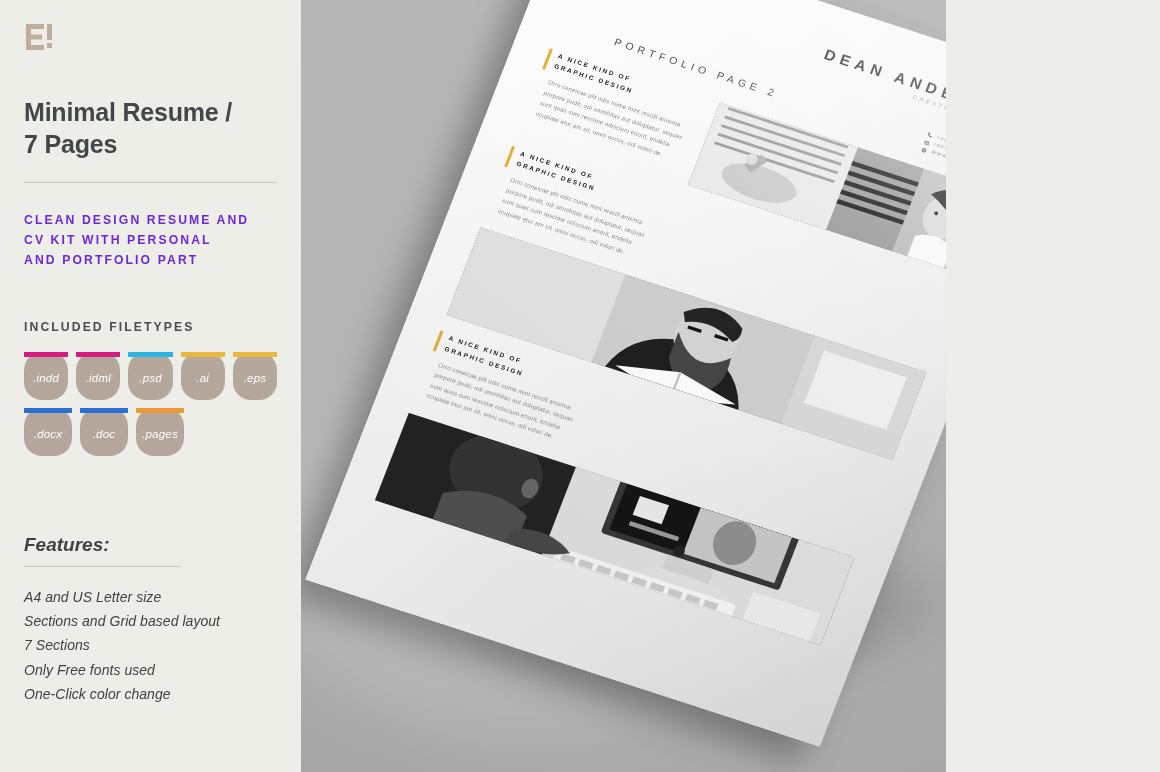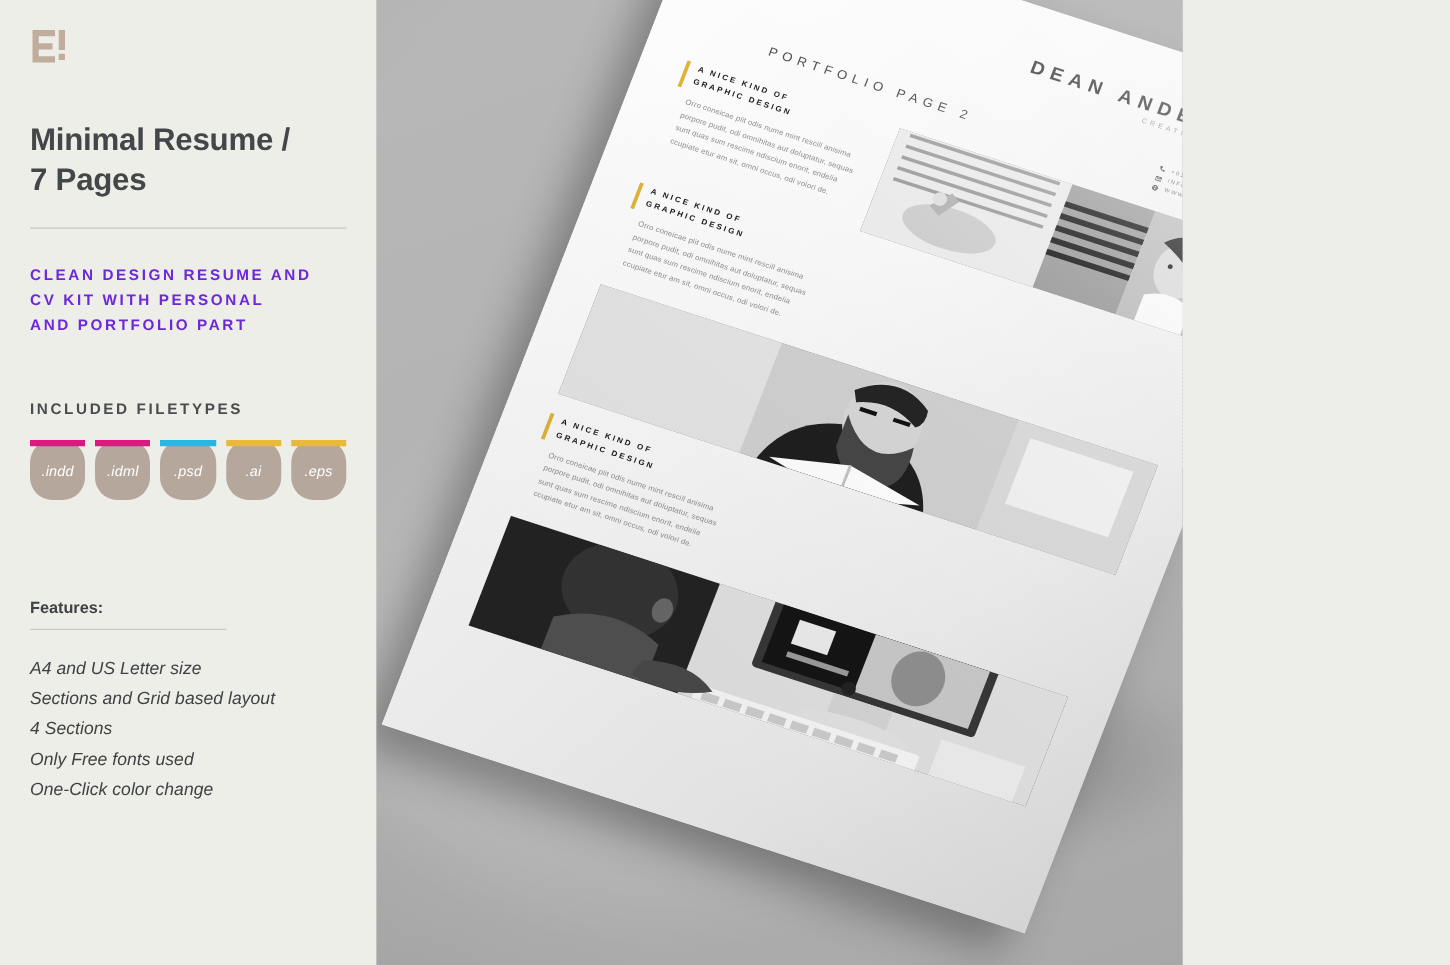--- a/index.html
+++ b/index.html
@@ -100,21 +100,22 @@
   }
   .badge .ext {
     font-size: 11.5px;
     font-style: italic;
     color: #ffffff;
     font-weight: normal;
     letter-spacing: 0.2px;
   }
 
   .features-head {
-    font-size: 13px;
+    font-size: 19px;
+    font-style: italic;
     font-weight: bold;
     color: #3f4245;
     margin-top: 78px;
     margin-bottom: 10px;
   }
   .features-rule {
     height: 1px;
     background: #c9c9c2;
     width: 157px;
     margin-bottom: 18px;
@@ -380,27 +381,41 @@
       <div class="badge">
         <span class="bar" style="background:#e8b93c"></span>
         <span class="ext">.ai</span>
       </div>
       <div class="badge">
         <span class="bar" style="background:#e8b93c"></span>
         <span class="ext">.eps</span>
       </div>
     </div>
 
+    <div class="badge-row">
+      <div class="badge">
+        <span class="bar" style="background:#2a6fd4"></span>
+        <span class="ext">.docx</span>
+      </div>
+      <div class="badge">
+        <span class="bar" style="background:#2a6fd4"></span>
+        <span class="ext">.doc</span>
+      </div>
+      <div class="badge">
+        <span class="bar" style="background:#ea9a33"></span>
+        <span class="ext">.pages</span>
+      </div>
+    </div>
 
     <div class="features-head">Features:</div>
     <div class="features-rule"></div>
     <ul class="features-list">
       <li>A4 and US Letter size</li>
       <li>Sections and Grid based layout</li>
-      <li>4 Sections</li>
+      <li>7 Sections</li>
       <li>Only Free fonts used</li>
       <li>One-Click color change</li>
     </ul>
   </div>
 
   <div class="scene">
     <div class="scene-grad"></div>
     <div class="stack-shadow"></div>
 
     <div class="stack">

